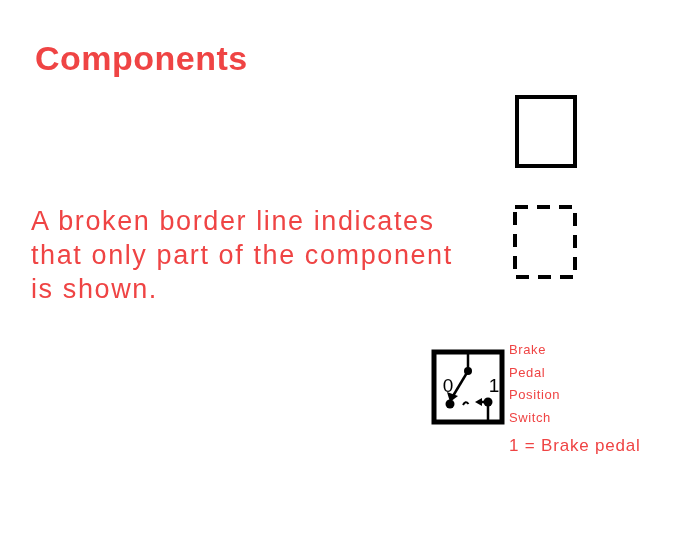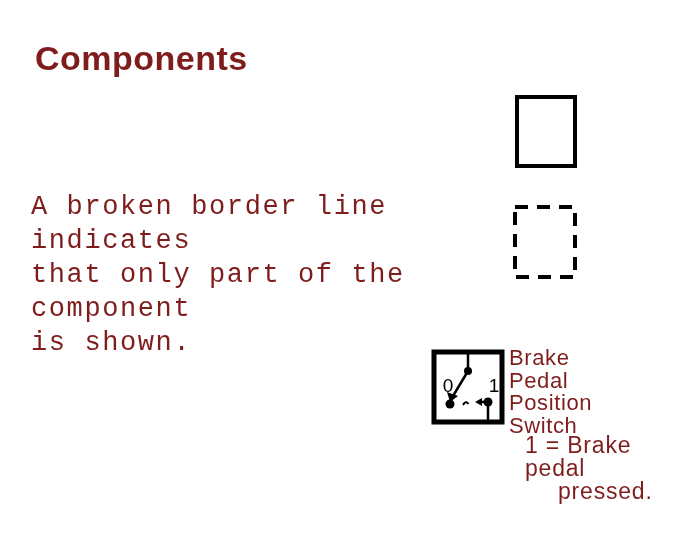--- a/index.html
+++ b/index.html
@@ -5,21 +5,21 @@
   html, body {
     margin: 0;
     padding: 0;
     background: #ffffff;
   }
   .page {
     position: relative;
     width: 688px;
     height: 542px;
     background: #ffffff;
-    color: #7f1d1d;
+    color: #ef4444;
     font-family: "Liberation Sans", "DejaVu Sans", sans-serif;
     overflow: hidden;
   }
   .title {
     position: absolute;
     left: 35px;
     top: 17px;
     font-size: 34px;
     font-weight: bold;
     letter-spacing: 0.5px;
@@ -29,21 +29,21 @@
   .para {
     position: absolute;
     left: 31px;
     font-size: 27px;
     line-height: 34px;
     letter-spacing: 1.6px;
     white-space: pre-line;
     width: 480px;
   }
   .para-solid  { top: 89px; }
-  .para-broken { top: 190px; font-family: Liberation Mono, monospace; }
+  .para-broken { top: 204px; }
   .para-naming { top: 346px; width: 410px; line-height: 33px; }
   .solid-box {
     position: absolute;
     left: 515px;
     top: 95px;
     width: 62px;
     height: 73px;
     box-sizing: border-box;
     border: 4px solid #000000;
     background: #ffffff;
@@ -63,34 +63,33 @@
     height: 78px;
   }
   .switch-svg text {
     font-family: "Liberation Sans", "DejaVu Sans", sans-serif;
     font-size: 19px;
     fill: #000000;
   }
   .example-label {
     position: absolute;
     left: 509px;
-    top: 347px;
-    font-size: 22px;
+    top: 339px;
+    font-size: 13px;
     line-height: 22.5px;
     letter-spacing: 0.6px;
     white-space: pre-line;
   }
   .example-note {
     position: absolute;
     left: 509px;
     top: 434px;
-    font-size: 23px;
+    font-size: 17px;
     line-height: 23px;
     letter-spacing: 0.8px;
-    margin-left: 16px;
   }
   .note-cont {
     padding-left: 33px;
   }
 </style>
 </head>
 <body>
 
 <div class="page">
 
@@ -130,16 +129,15 @@
     <text x="64" y="44" text-anchor="middle">1</text>
   </svg>
 
   <div class="example-label">Brake
 Pedal
 Position
 Switch</div>
 
   <div class="example-note">
     <div>1 = Brake pedal</div>
-    <div class="note-cont">pressed.</div>
   </div>
 
 </div>
 
 </body></html>

